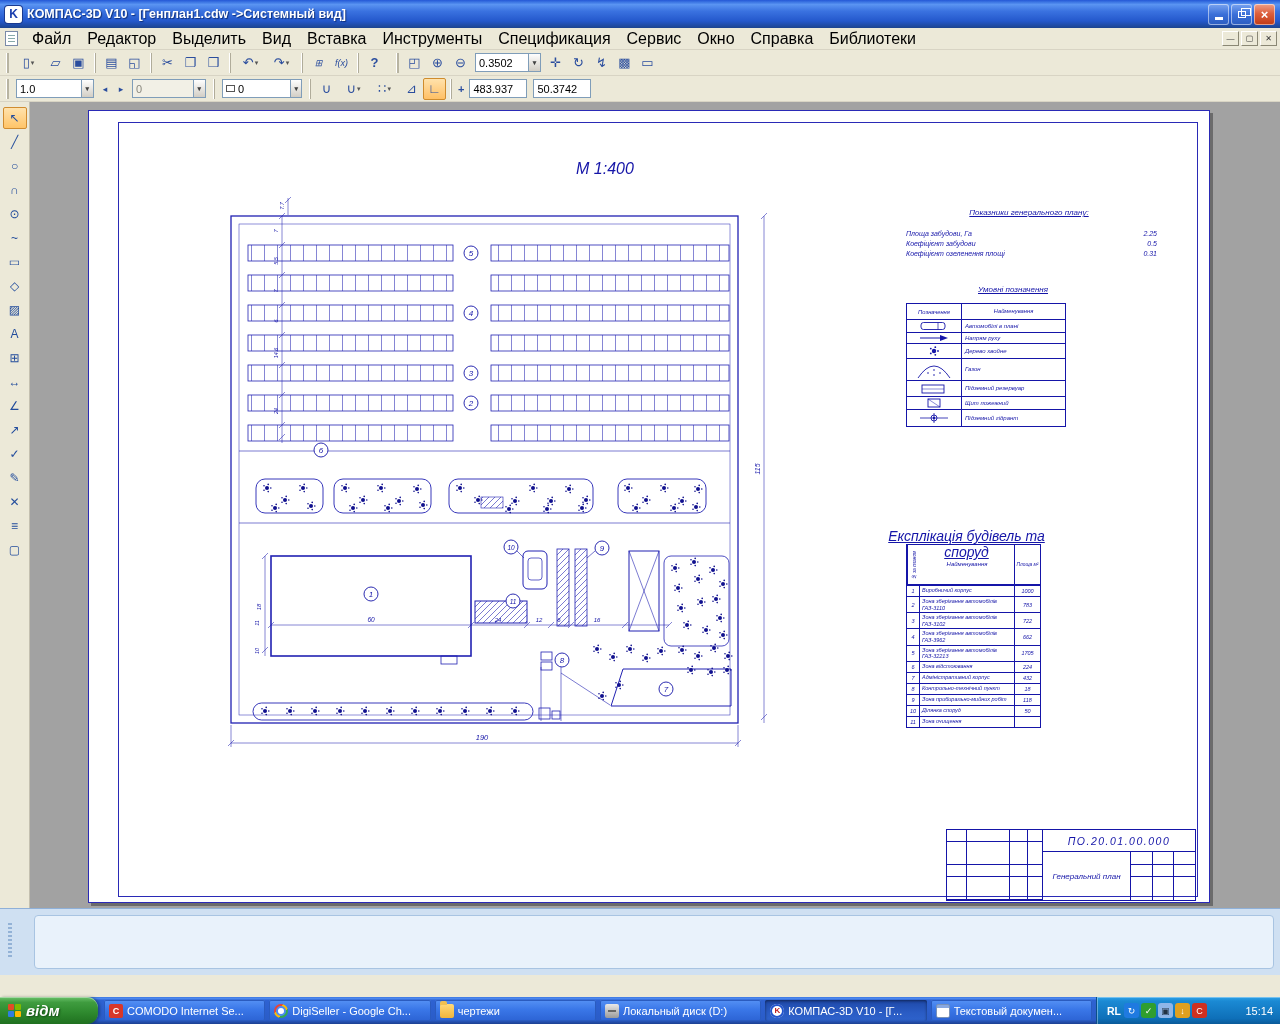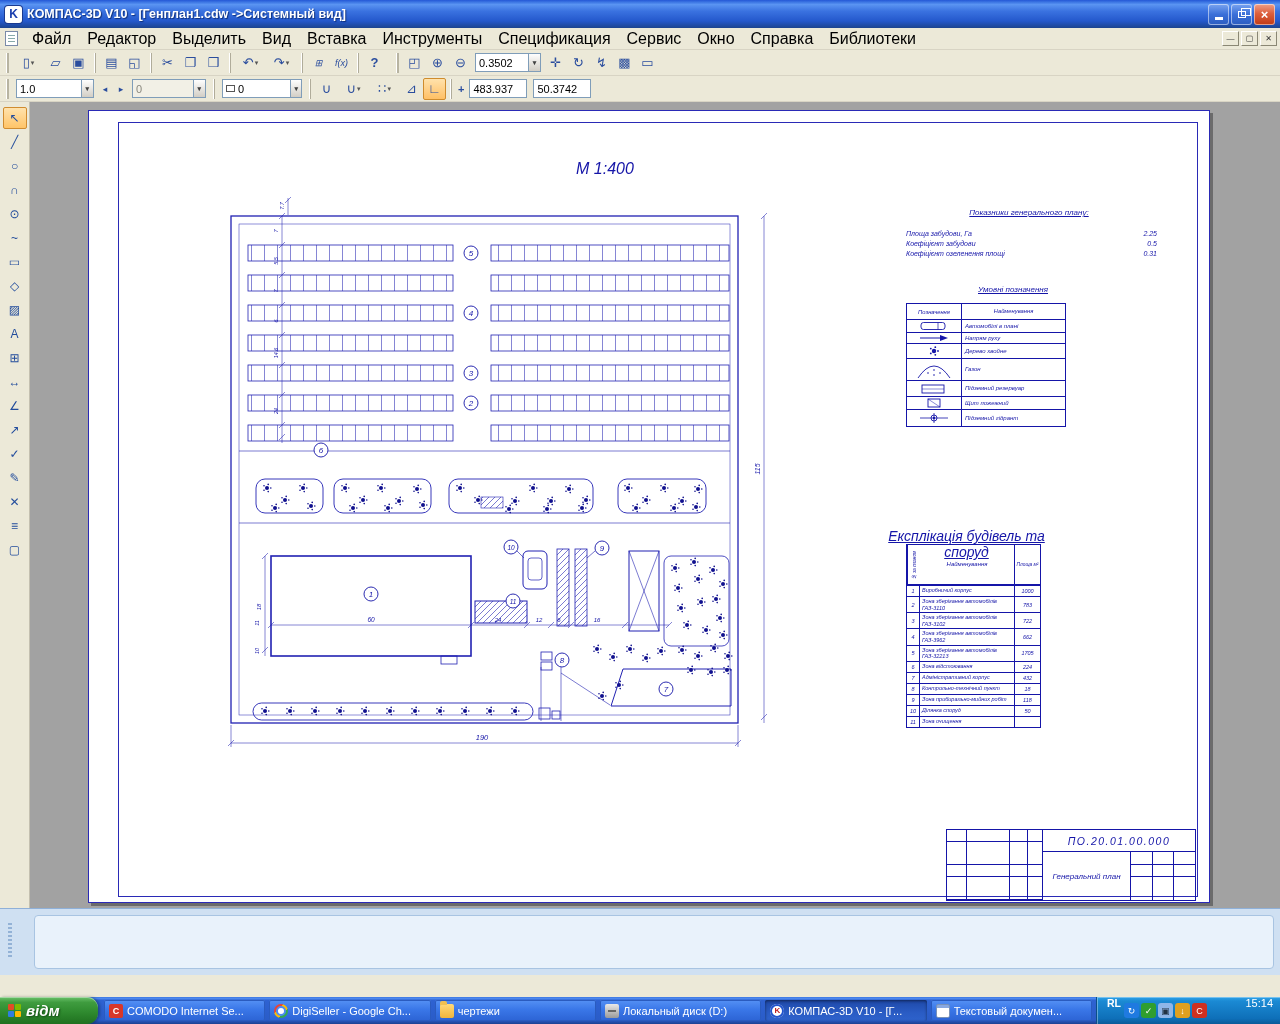--- a/index.html
+++ b/index.html
@@ -144,21 +144,21 @@
   .task[data-icon="comodo"] .ticon::before{content:"C"}
   .task[data-icon="chrome"] .ticon{border-radius:50%;background:linear-gradient(135deg,#ea4335 33%,#fbbc05 33% 66%,#34a853 66%)}
   .task[data-icon="chrome"] .ticon::before{content:"";width:6px;height:6px;border-radius:50%;background:#fff;border:2px solid #4c8bf5}
   .task[data-icon="folder"] .ticon{background:linear-gradient(#ffd978,#f0b53c)}
   .task[data-icon="folder"] .ticon::before{content:"";position:absolute;top:-3px;left:0;width:7px;height:4px;background:#f0c050;border-radius:2px 2px 0 0}
   .task[data-icon="disk"] .ticon{background:linear-gradient(#e8e8e8,#9a9a9a);color:#444}
   .task[data-icon="disk"] .ticon::before{content:"";width:8px;height:2px;background:#666}
   .task[data-icon="kompas"] .ticon{background:#fff;border-radius:50%;color:#c02020;box-shadow:inset 0 0 0 2px #2255cc}
   .task[data-icon="kompas"] .ticon::before{content:"K";font-size:8px}
   .task[data-icon="notepad"] .ticon{background:linear-gradient(#88a8e0 0 3px,#fff 3px);border:1px solid #7a92b8;color:#567}
-  .tray{position:absolute;right:0;top:0;width:184px;height:27px;display:flex;gap:3px;padding:0 7px 0 10px;
+  .tray{position:absolute;right:0;top:0;width:184px;height:27px;display:flex;align-items:center;gap:3px;padding:0 7px 0 10px;
     background:linear-gradient(180deg,#2fa3e8 0%,#1b8ad4 15%,#0e6fb8 80%,#0a5a98 100%);border-left:1px solid #0c4f86;
     box-shadow:inset 1px 1px 0 rgba(255,255,255,.35)}
   .lang{color:#fff;font-size:10.5px;font-weight:bold}
   .tray-icons{display:flex;gap:2px;align-items:center}
   .trayicon{width:15px;height:15px;border-radius:3px;display:flex;align-items:center;justify-content:center;font-size:9px;color:#fff}
   .trayicon:nth-of-type(1){background:#1f7ae0}
   .trayicon:nth-of-type(2){background:#2f9e2f}
   .trayicon:nth-of-type(3){background:#8fb6e8;color:#234}
   .trayicon:nth-of-type(4){background:#e0a020}
   .trayicon:nth-of-type(5){background:#d03020}

